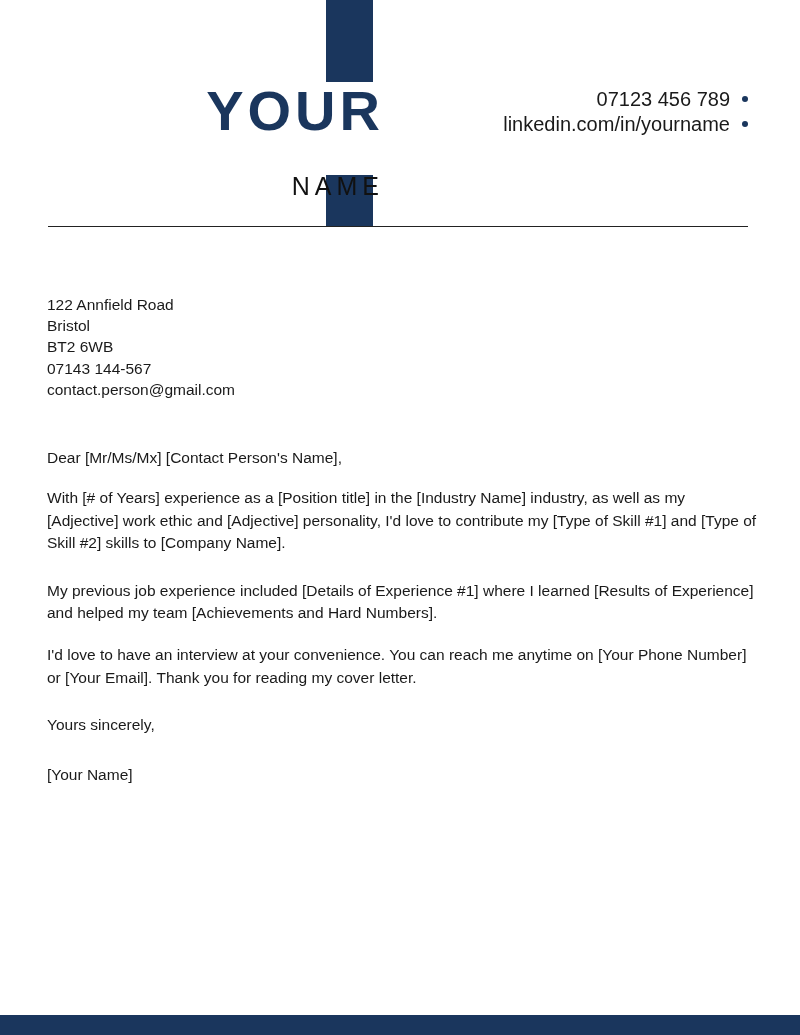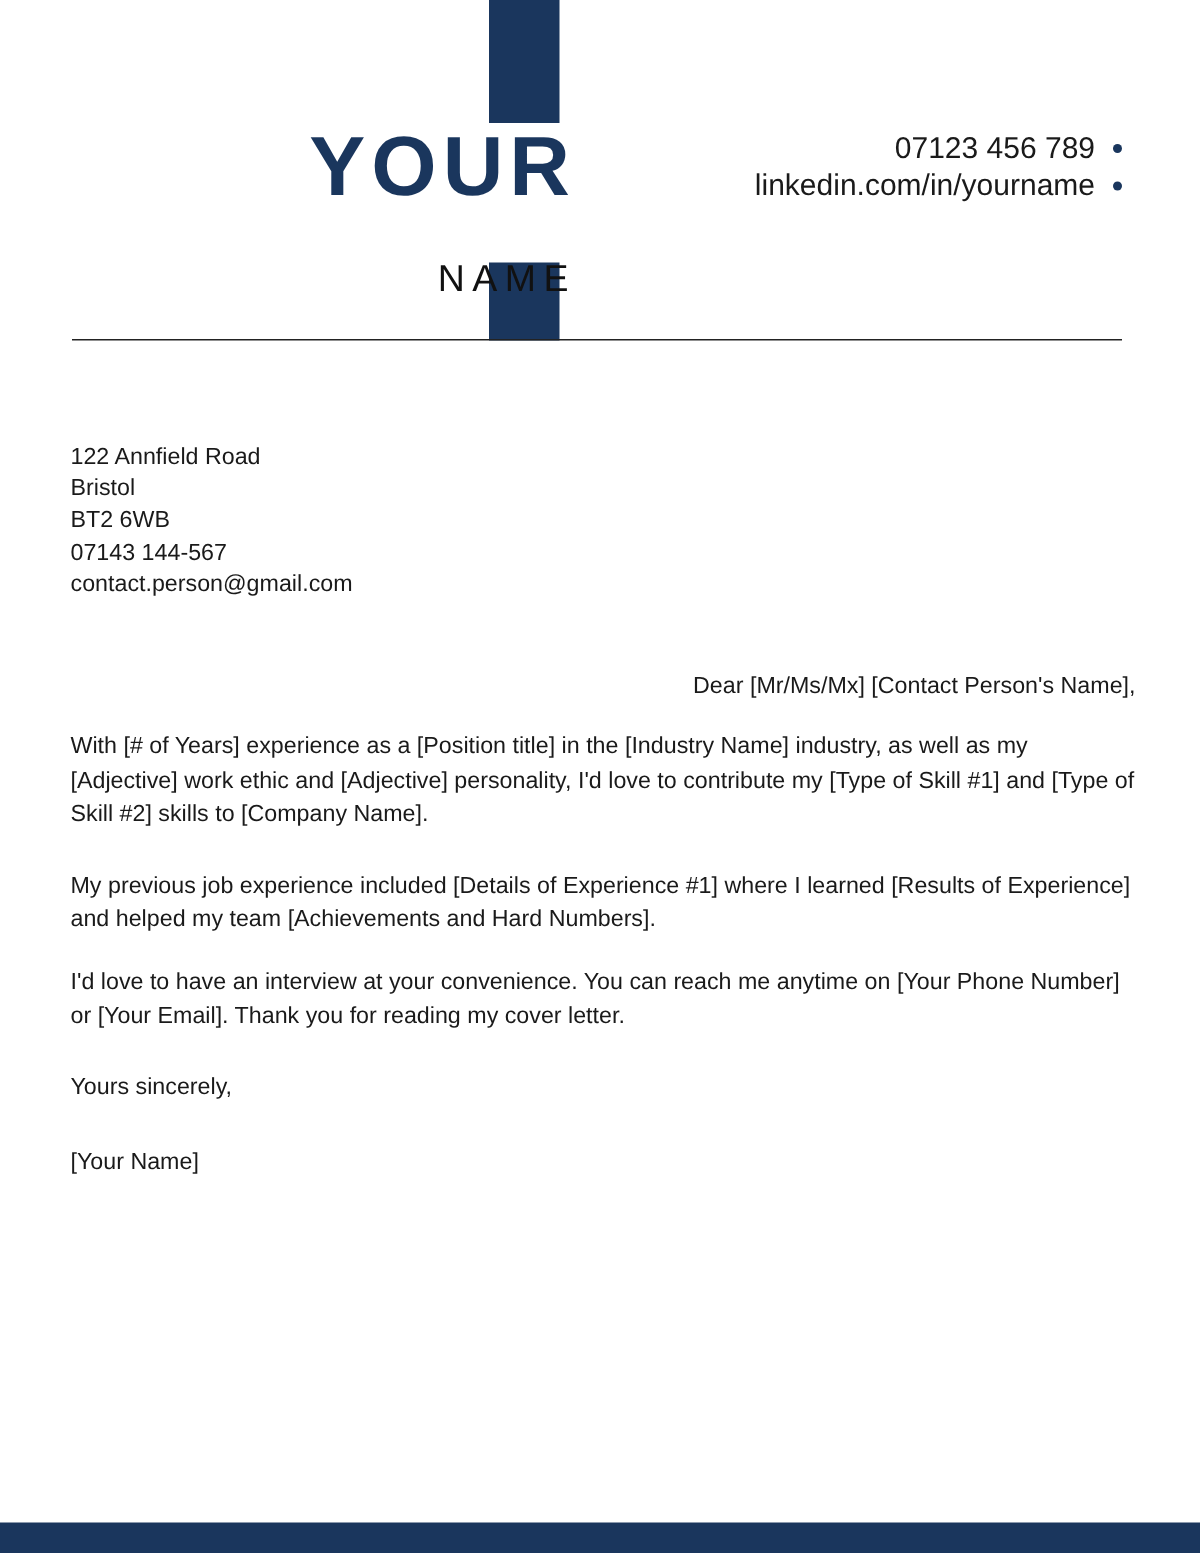--- a/index.html
+++ b/index.html
@@ -14,21 +14,21 @@
     .name-last { position:absolute; right:416px; top:136px; font-size:25px; letter-spacing:5px;
                  color:#111; line-height:28px;margin-top:36px; }
     .contact { position:absolute; right:52px; top:86px; text-align:right; }
     .contact-row { height:25px; line-height:22px; font-size:20px; color:#1a1a1a;
                    display:flex; justify-content:flex-end; align-items:center; }
     .dot { display:inline-block; width:6px; height:6px; border-radius:50%; background:#1a365d;
            margin-left:12px; }
     .recipient { position:absolute; left:47px; top:294px; font-size:15.5px; line-height:21.2px; }
     .letter { position:absolute; left:47px; top:447px; width:710px; font-size:15.5px; line-height:22.4px; }
     .letter p { margin:0; }
-    .greet { margin-bottom:18px !important;text-align:right; }
+    .greet { margin-bottom:18px !important; }
     .para { margin-bottom:25px !important; }
     .para.tight { margin-bottom:20px !important; }
     .closing { margin-top:6px !important; margin-bottom:27px !important; }
     .footer { position:absolute; left:0; top:1015px; width:800px; height:20px; background:#1a365d; }
   </style>
 </head>
 <body>
 
 <div class="bar top"></div>
 <div class="bar bottom"></div>

